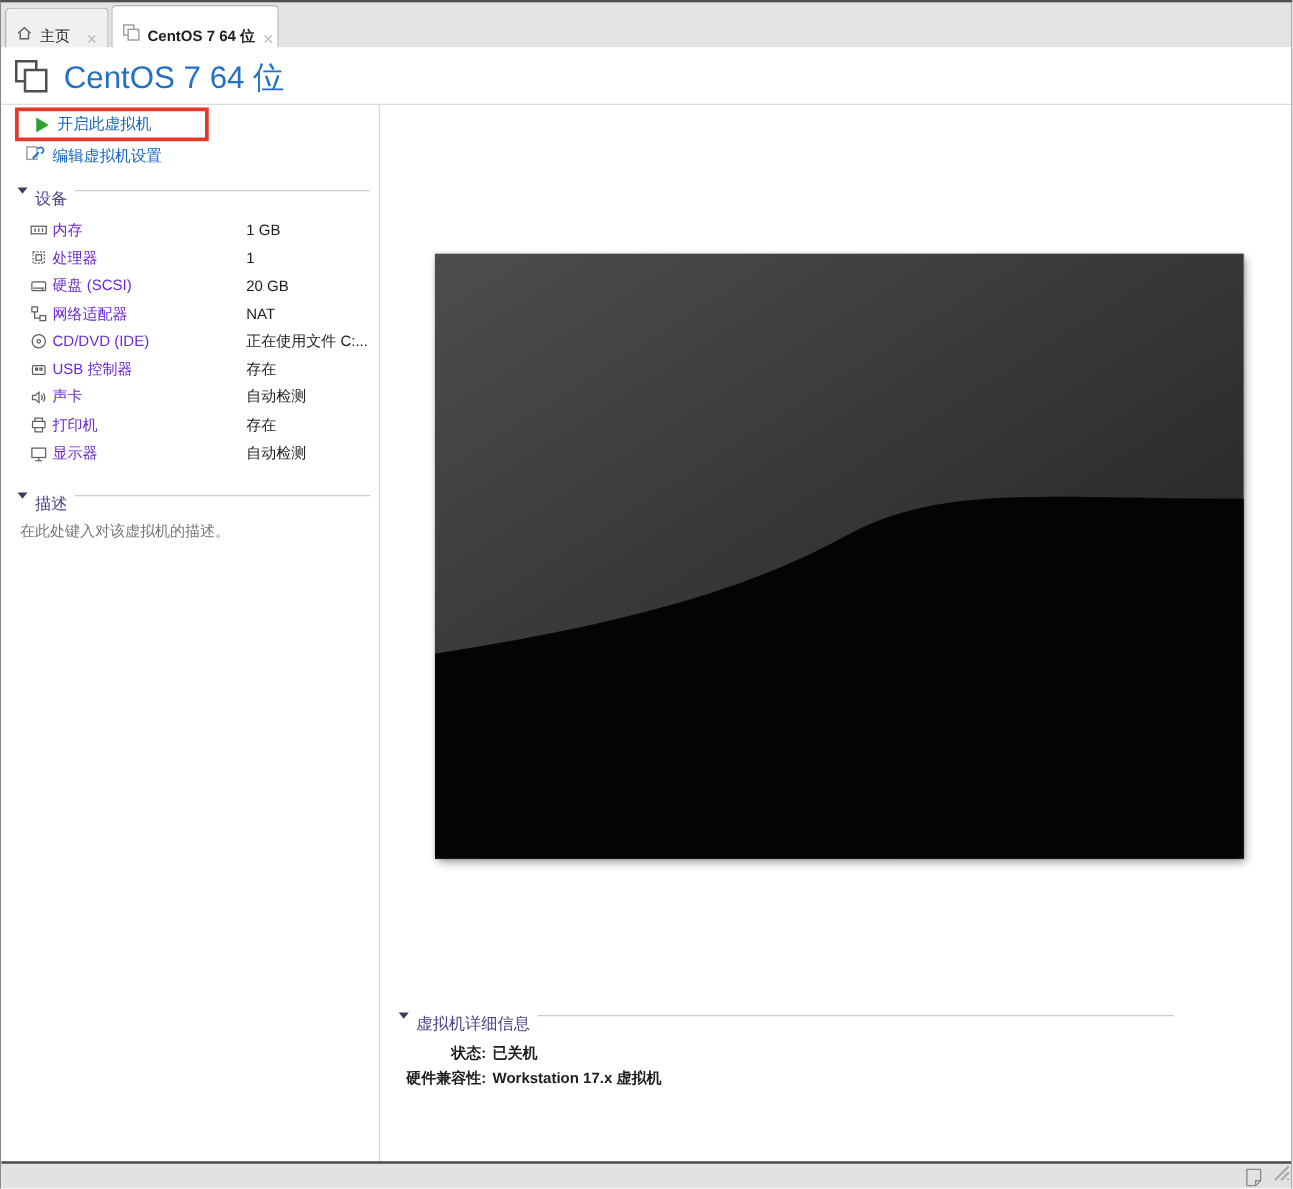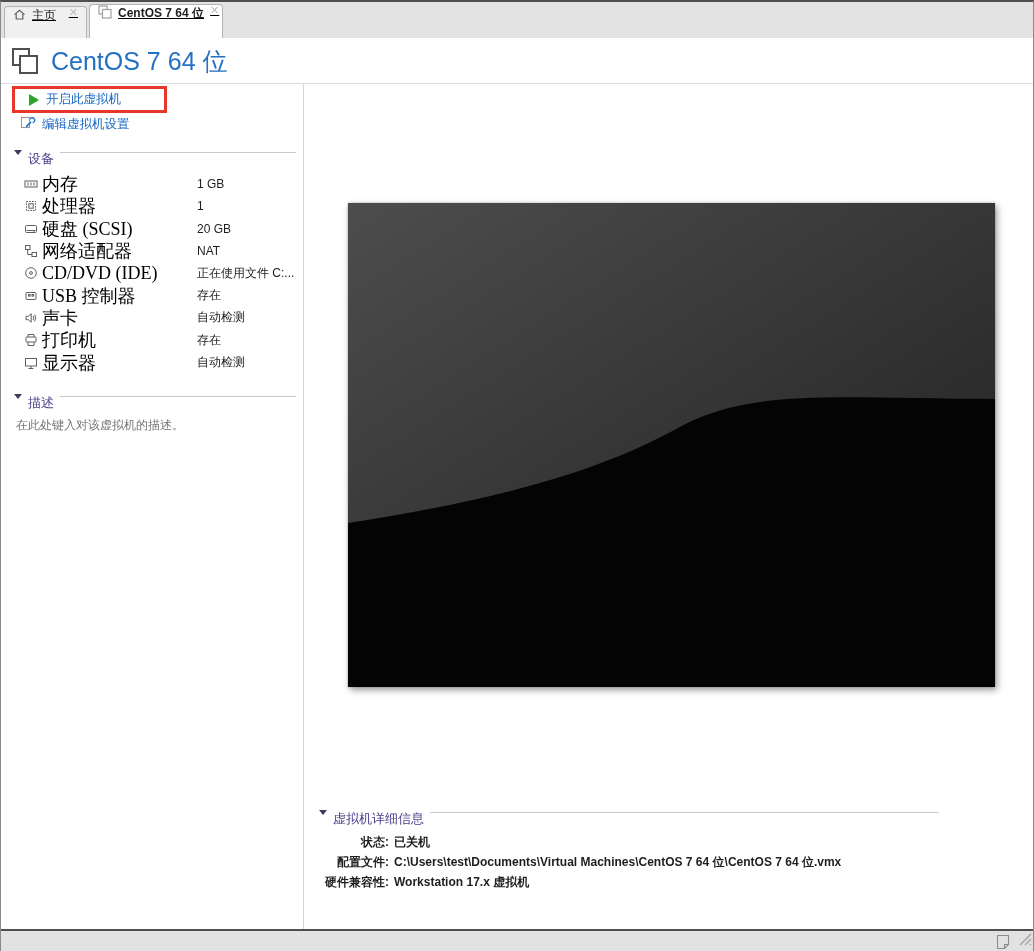--- a/index.html
+++ b/index.html
@@ -2,22 +2,22 @@
 <html><head>
 <meta charset="utf-8">
 <style>
   html,body{margin:0;padding:0;background:#fff;}
   body{font-family:"Liberation Sans","DejaVu Sans",sans-serif;-webkit-font-smoothing:antialiased;}
   #app{position:relative;width:1034px;height:951px;background:#fff;box-sizing:border-box;
        border-left:1px solid #8a8a8a;border-right:1px solid #8a8a8a;border-top:2px solid #4f4f4f;overflow:hidden;}
 
   
   .tabstrip{position:absolute;left:0;top:0;width:100%;height:36px;background:#e3e3e3;}
-  .tab{position:absolute;display:flex;align-items:flex-start;gap:6px;box-sizing:border-box;
-       border:1px solid #b3b3b3;border-bottom:none;border-radius:4px 4px 0 0;padding:0 8px;cursor:default;text-decoration:underline;}
+  .tab{position:absolute;display:flex;align-items:flex-end;gap:6px;box-sizing:border-box;
+       border:1px solid #b3b3b3;border-bottom:none;border-radius:4px 4px 0 0;padding:0 8px;cursor:default;}
   .tab.inactive{left:3px;top:4px;height:32px;width:83px;background:#f0f0f0;}
   .tab.active{left:88px;top:2px;height:34px;width:134px;background:#ffffff;z-index:2;}
   .tab .label{font-size:12px;color:#1e1e1e;white-space:nowrap;}
   .tab.active .label{font-weight:bold;}
   .tab .close{font-size:11px;color:#bdbdbd;margin-left:auto;line-height:1;}
 
   
   .titlebar{position:absolute;left:0;top:36px;width:100%;height:46px;background:#fff;border-bottom:1px solid #dcdcdc;box-sizing:border-box;}
   .titlebar .vmicon{position:absolute;left:10px;top:9px;}
   .titlebar .title{position:absolute;left:50px;top:7px;font-size:25px;color:#2470c2;white-space:nowrap;}
@@ -40,21 +40,21 @@
   .section-head .stitle{font-size:13px;color:#4a3f8a;white-space:nowrap;}
   .section-head .hline{flex:1;height:1px;background:#c9c9d2;margin-top:2px;}
   .sec-devices{position:absolute;left:13px;top:66px;width:282px;}
   .sec-desc{position:absolute;left:13px;top:310px;width:282px;}
   .desc-text{position:absolute;left:15px;top:333px;font-size:12px;color:#757575;white-space:nowrap;}
 
   
   .devlist{position:absolute;left:0;top:89px;width:303px;}
   .devrow{display:flex;align-items:center;height:22.3px;padding-left:23px;box-sizing:border-box;}
   .devrow .dicon{width:16px;height:14px;flex:none;margin-right:2px;display:flex;align-items:center;}
-  .devrow .dlabel{font-size:18px;color:#000000;width:155px;flex:none;white-space:nowrap;font-family:Liberation Serif, serif;}
+  .devrow .dlabel{font-size:12px;color:#6d28d9;width:155px;flex:none;white-space:nowrap;}
   .devrow .dvalue{font-size:12px;color:#1e1e1e;white-space:nowrap;}
 
   
   .preview{position:absolute;left:43px;top:119px;width:647px;height:484px;
            box-shadow:2px 3px 7px rgba(0,0,0,0.40),0 0 2px rgba(0,0,0,0.25);}
   .preview svg{display:block;}
 
   
   .details{position:absolute;left:14px;top:726px;width:620px;}
   .details .rows{margin-top:4px;}
@@ -266,24 +266,20 @@
     <div class="details">
       <div class="section-head">
         <span class="tri-down"></span>
         <span class="stitle">虚拟机详细信息</span>
         <span class="hline"></span>
       </div>
       <div class="rows">
         <div class="drow">
           <span class="dl">状态:</span>
           <span class="dv">已关机</span>
-        </div>
-        <div class="drow">
-          <span class="dl">配置文件:</span>
-          <span class="dv">C:\Users\test\Documents\Virtual Machines\CentOS 7 64 位\CentOS 7 64 位.vmx</span>
         </div>
         <div class="drow">
           <span class="dl">硬件兼容性:</span>
           <span class="dv">Workstation 17.x 虚拟机</span>
         </div>
       </div>
     </div>
   </div>
 
   <div class="statusbar">

